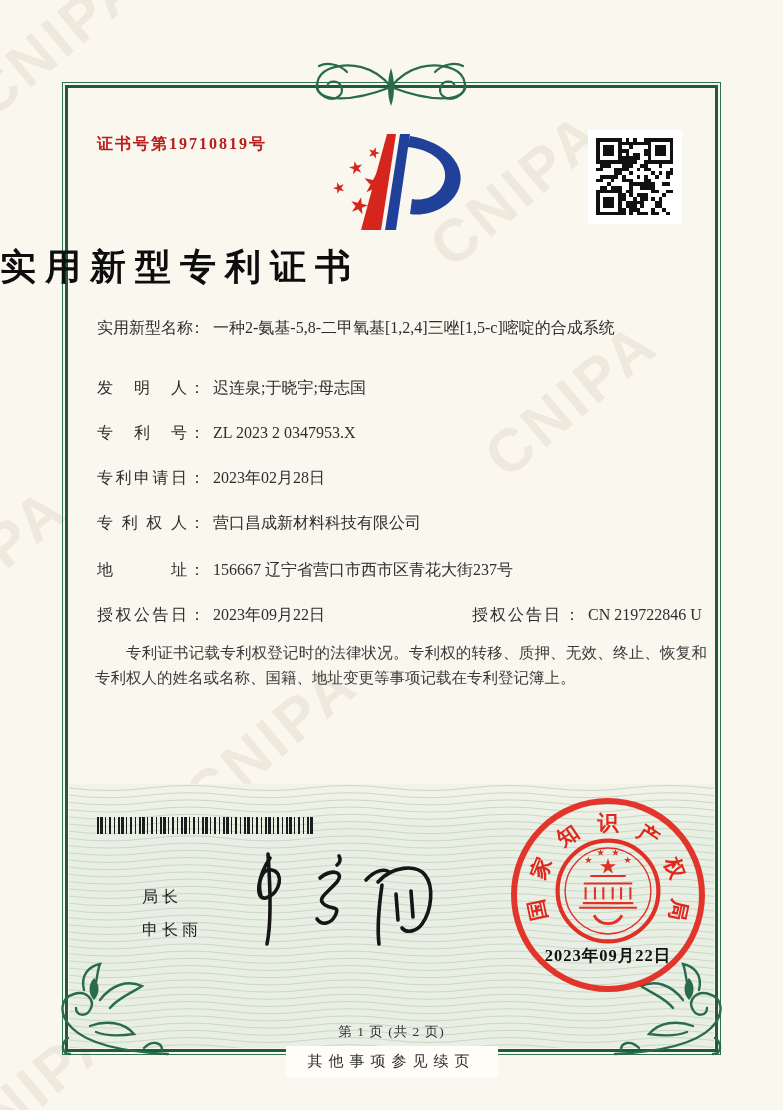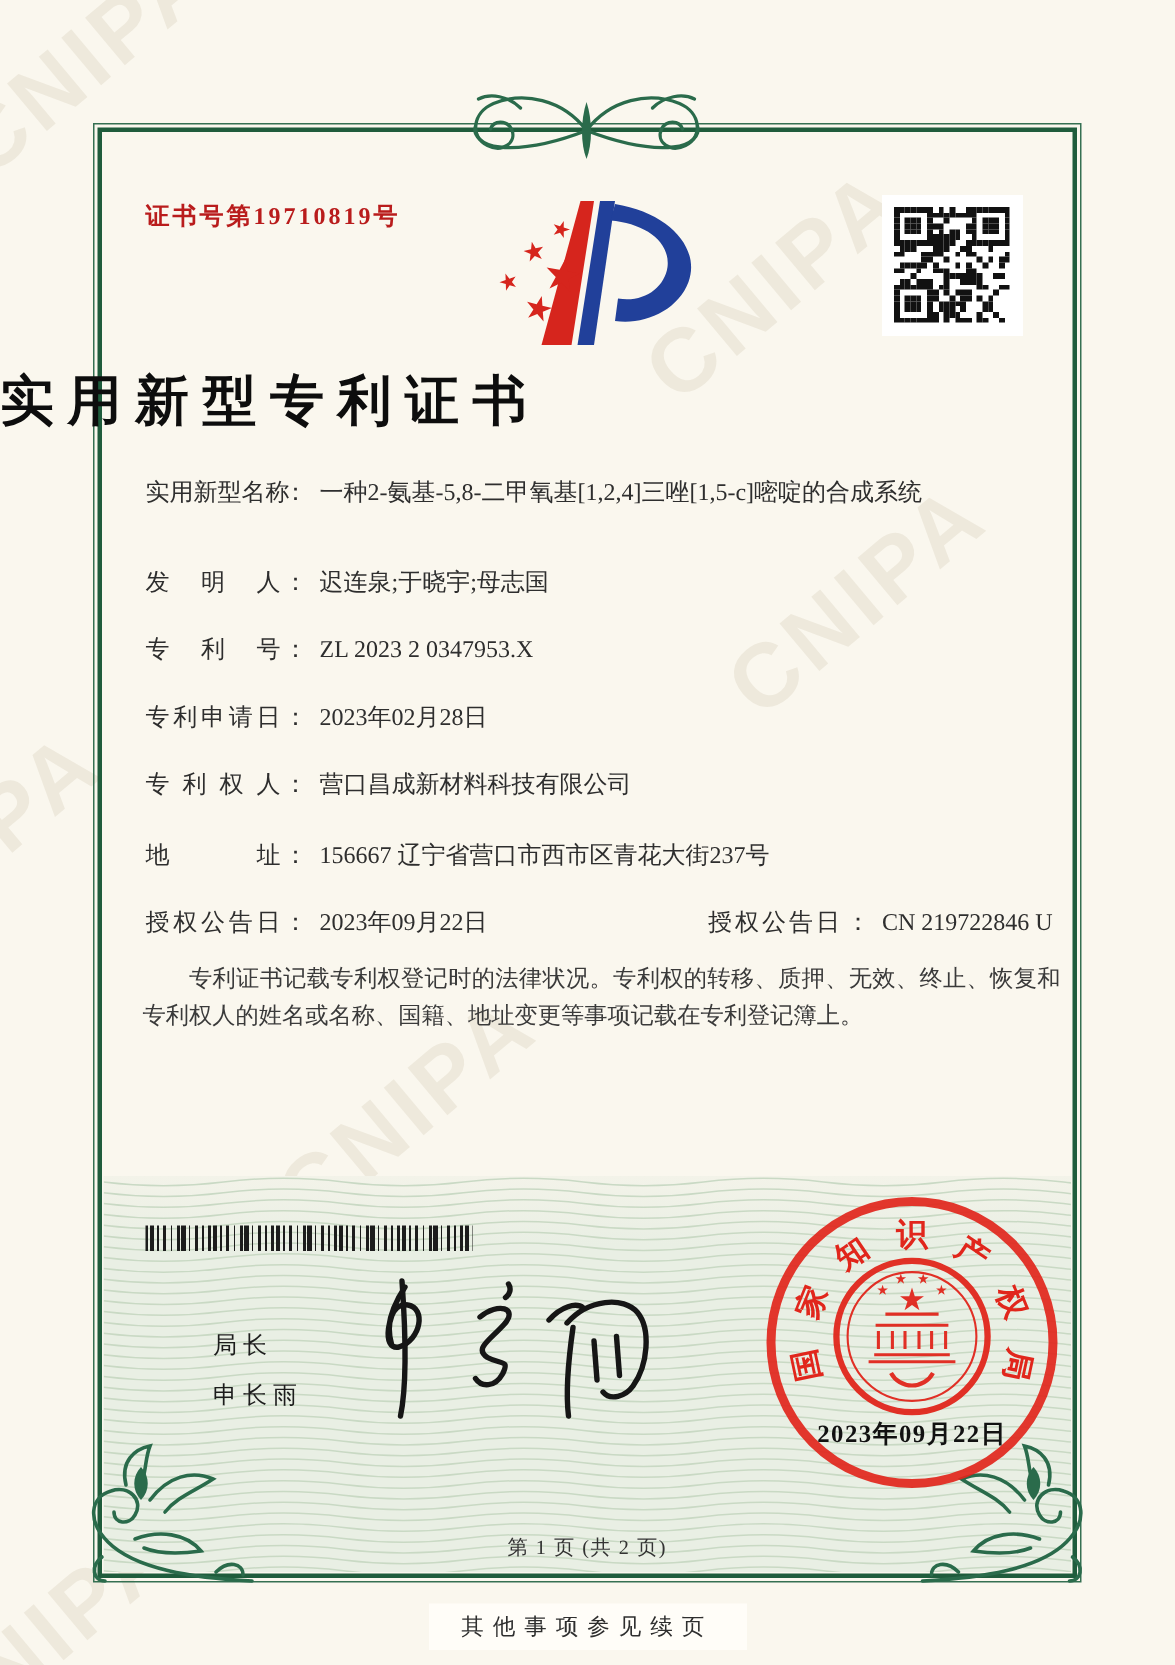--- a/index.html
+++ b/index.html
@@ -47,21 +47,21 @@
   
   .seal{left:508px;top:795px;width:200px;height:200px;}
   .seal-ring{position:absolute;inset:3px;border:6px solid #e1261c;border-radius:50%;opacity:.92;}
   .seal-char{position:absolute;left:50%;top:50%;width:24px;height:26px;margin:-13px 0 0 -12px;
              text-align:center;font-size:21px;font-weight:bold;color:#e1261c;}
   .seal-date{position:absolute;left:0;width:100%;top:150px;text-align:center;
              font-size:16.5px;font-weight:bold;color:#111;letter-spacing:1px;}
   
   .pagenote{left:0;top:1023px;width:100%;text-align:center;font-size:13.5px;color:#333;
             letter-spacing:1px;font-family:Liberation Serif, serif;}
-  .contnote{left:50%;top:1069px;transform:translateX(-50%);background:#fffdf8;
+  .contnote{left:50%;top:1046px;transform:translateX(-50%);background:#fffdf8;
             padding:6px 22px;font-size:15px;color:#2e2e2e;letter-spacing:6px;}
 </style>
 </head>
 <body>
 
 <span class="wm" style="left:-45px;top:5px;">CNIPA</span>
 <span class="wm" style="left:415px;top:155px;">CNIPA</span>
 <span class="wm" style="left:470px;top:365px;">CNIPA</span>
 <span class="wm" style="left:-120px;top:530px;">CNIPA</span>
 <span class="wm" style="left:170px;top:705px;">CNIPA</span>

